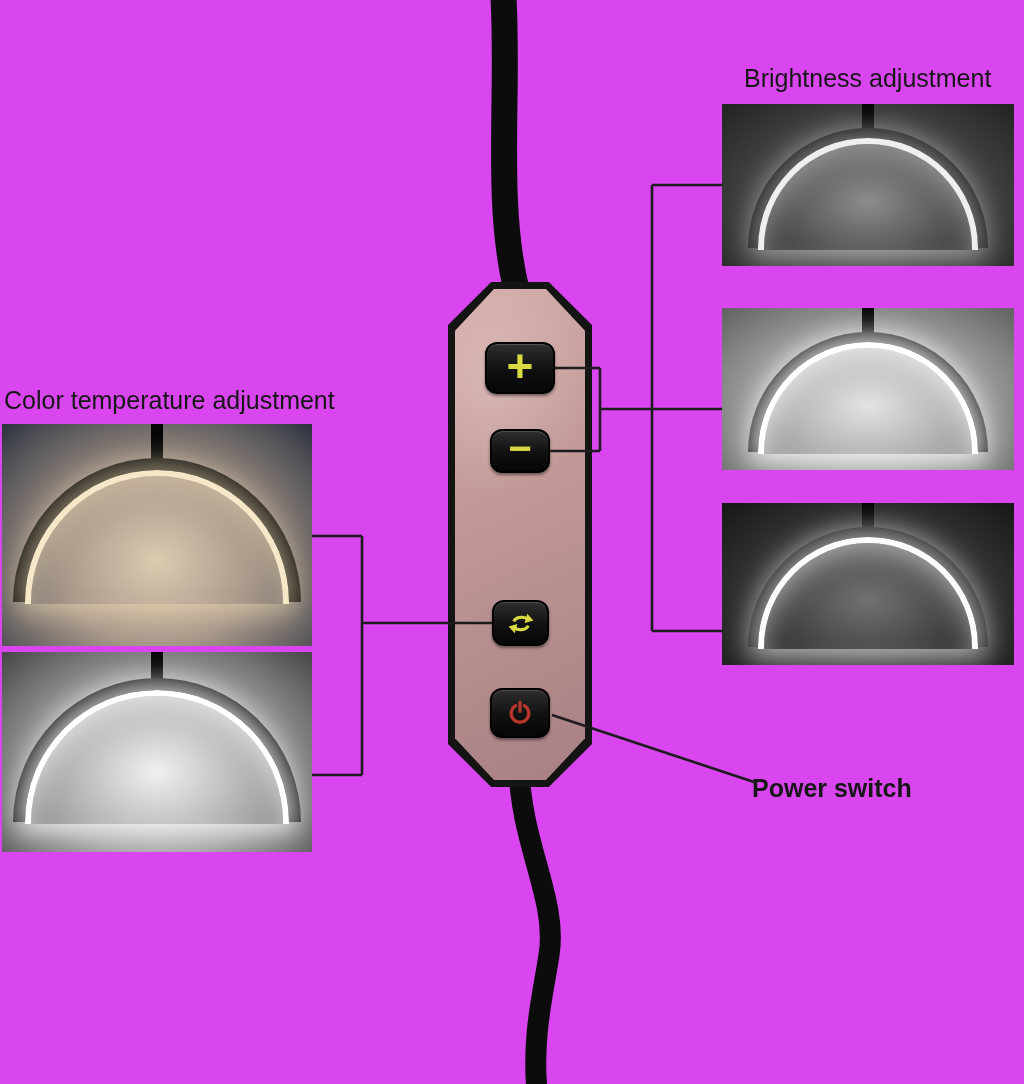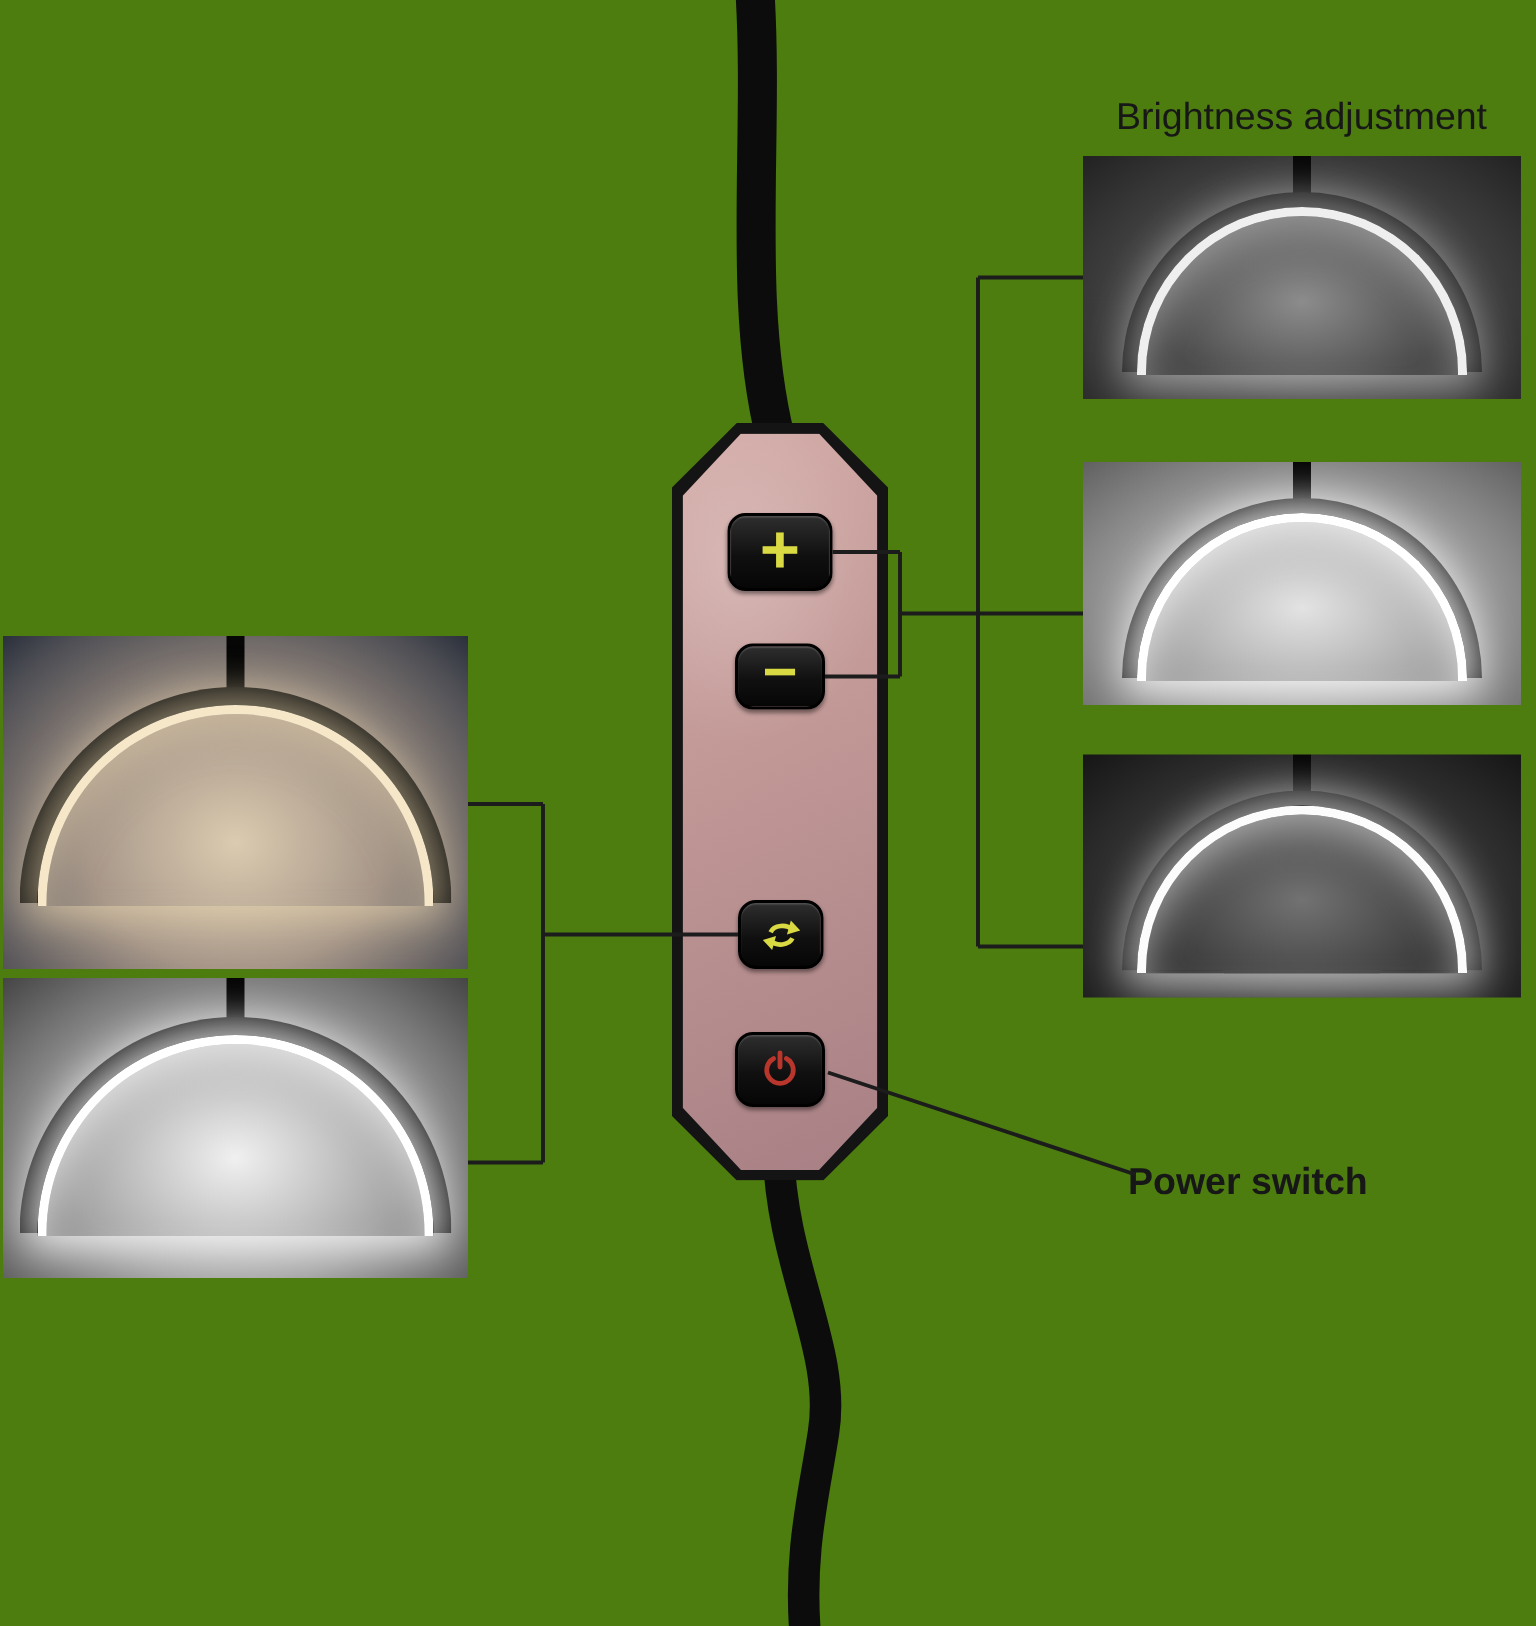--- a/index.html
+++ b/index.html
@@ -1,17 +1,17 @@
 <!DOCTYPE html>
 <html><head>
 <meta charset="utf-8">
 <style>
   html,body { margin:0; padding:0; background:#ffffff; }
   .canvas {
-    position:relative; width:1024px; height:1084px; background:#4d7c0f;
+    position:relative; width:1024px; height:1084px; background:#d946ef;
     overflow:hidden; font-family:"Liberation Sans", sans-serif;
   }
   svg.layer { position:absolute; left:0; top:0; width:1024px; height:1084px; pointer-events:none; }
   .layer-cables { z-index:0; }
   .layer-lines  { z-index:3; }
 
   
   .label { position:absolute; font-size:25px; color:#171717; white-space:nowrap; z-index:2; }
   .label-brightness { left:744px; top:64px; }
   .label-colortemp  { left:4px;   top:386px; }
@@ -88,20 +88,21 @@
 <body>
 
 <div class="canvas">
 
   <svg class="layer layer-cables" viewBox="0 0 1024 1084">
     <path d="M 503 -10 C 510 90 494 200 517 292" fill="none" stroke="#0c0c0c" stroke-width="26"></path>
     <path d="M 519 768 C 521 845 558 900 549 955 C 543 995 532 1035 537 1092" fill="none" stroke="#0c0c0c" stroke-width="21"></path>
   </svg>
 
   <div class="label label-brightness">Brightness adjustment</div>
+  <div class="label label-colortemp">Color temperature adjustment</div>
   <div class="label label-power">Power switch</div>
 
   <div class="photo photo-r1">
     <div class="mount"></div>
     <div class="arc"></div>
   </div>
   <div class="photo photo-r2">
     <div class="mount"></div>
     <div class="arc"></div>
   </div>

